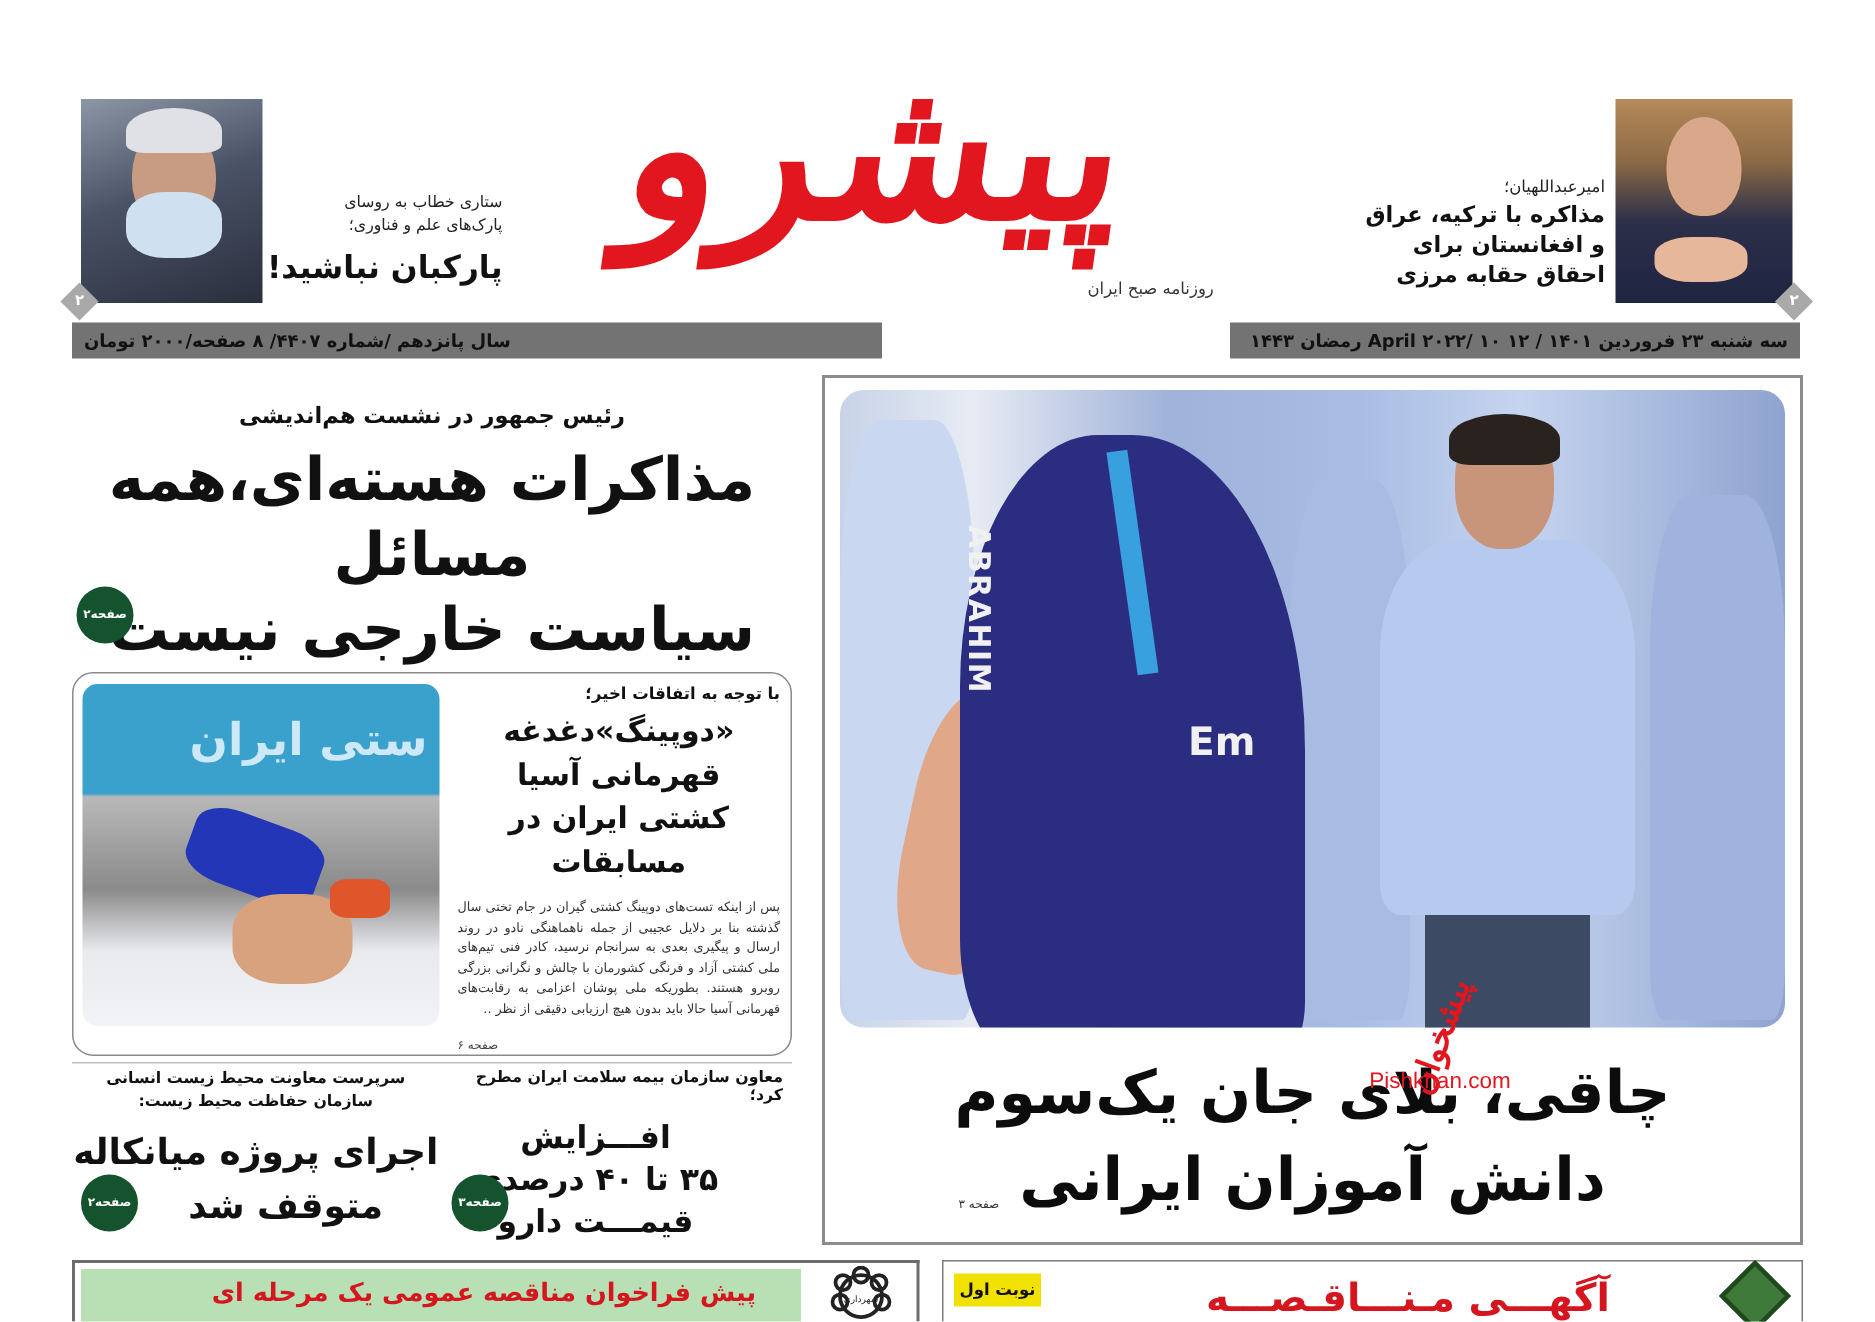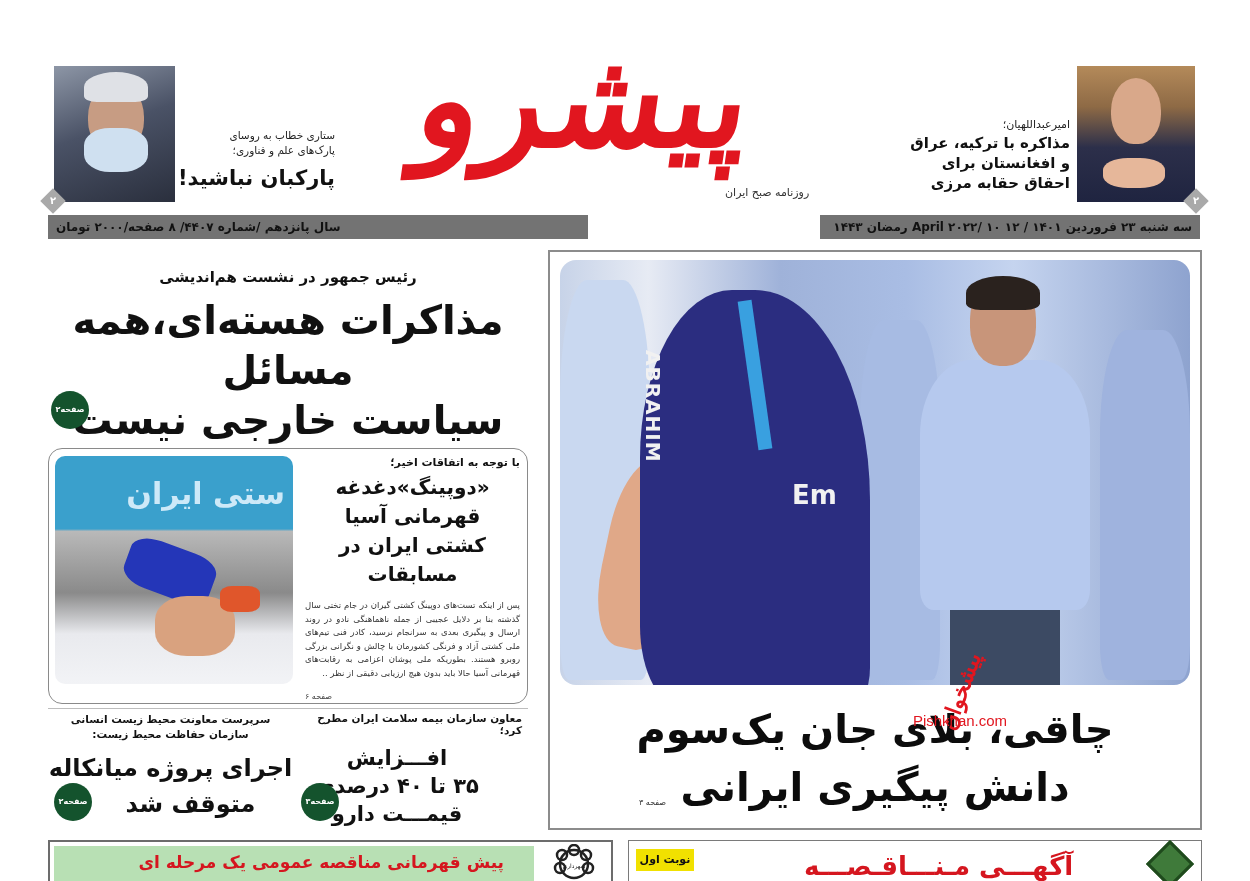--- a/index.html
+++ b/index.html
@@ -197,31 +197,31 @@
   <div class="jersey-em">Em</div>
   <div class="boy">
     <div class="boy-shirt"></div>
     <div class="boy-pants"></div>
     <div class="boy-head"></div>
     <div class="boy-hair"></div>
   </div>
 </div>
 <div class="abs main-headline">
   <div>چاقی، بلای جان یک‌سوم</div>
-  <div>دانش پیگیری ایرانی</div>
+  <div>دانش آموزان ایرانی</div>
 </div>
 <div class="abs main-pageref">صفحه ۳</div>
 <div class="abs watermark">
   <span class="wm-fa">پیشخوان</span>
   <span class="wm-en">Pishkhan.com</span>
 </div>
 
 <div class="abs ad-left">
   <div class="ad-left-inner">
-    <div class="ad-left-title">پیش قهرمانی مناقصه عمومی یک مرحله ای</div>
+    <div class="ad-left-title">پیش فراخوان مناقصه عمومی یک مرحله ای</div>
   </div>
   <svg class="ad-left-logo" viewBox="0 0 58 36">
     <g fill="none" stroke="#222" stroke-width="2.5">
       <circle cx="29" cy="20" r="14"></circle>
       <circle cx="29" cy="6" r="5"></circle>
         <circle cx="17" cy="11" r="5"></circle>
         <circle cx="41" cy="11" r="5"></circle>
       <circle cx="15" cy="24" r="5"></circle>
         <circle cx="43" cy="24" r="5"></circle>
     </g>

